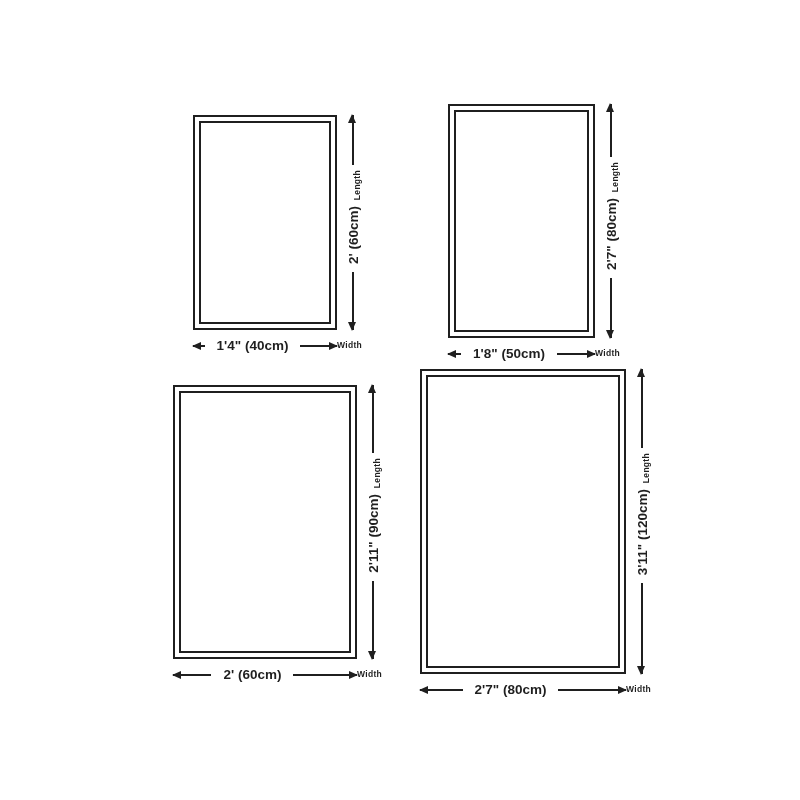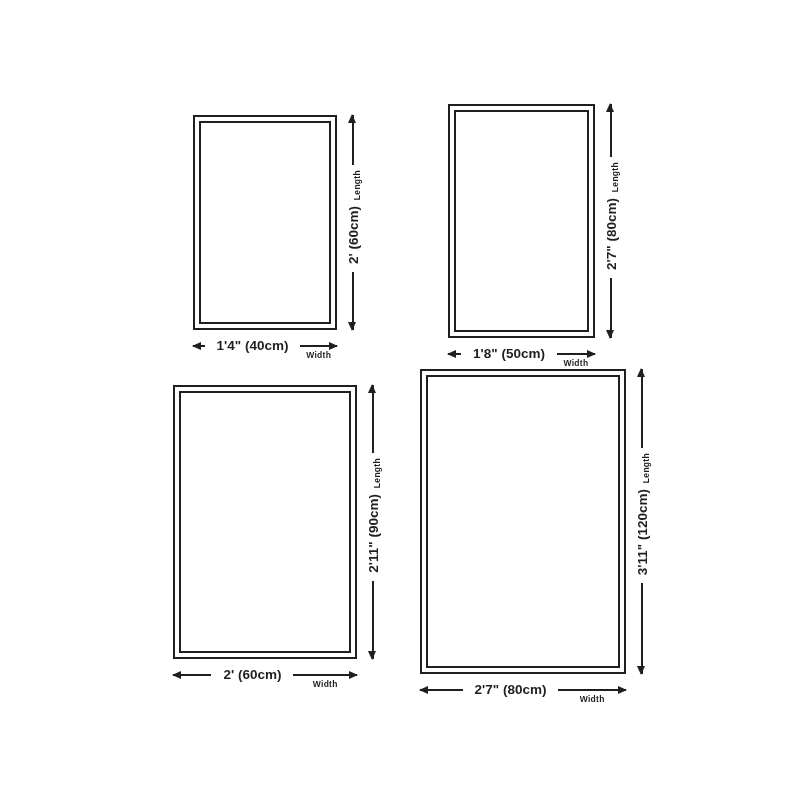--- a/index.html
+++ b/index.html
@@ -67,21 +67,21 @@
     content: ""; position: absolute; right: -1px; top: -3.5px;
     width: 0; height: 0;
     border-top: 4px solid transparent; border-bottom: 4px solid transparent;
     border-left: 9px solid var(--ink);
   }
   .h-val {
     flex: 0 0 auto; padding: 0 12px;
     font-size: 13.5px; font-weight: 700; line-height: 17px;
     color: var(--ink); white-space: nowrap;
   }
-  .right-col { flex: 1 1 auto; display: flex; flex-direction: column; align-items: center; }
+  .right-col { flex: 1 1 auto; display: flex; align-items: center; }
   .right-col .hseg { width: 100%; align-self: stretch; flex: 0 0 auto; }
   .w-label {
     font-size: 8.5px; font-weight: 700; letter-spacing: 0.3px;
     margin-top: 3px; color: var(--ink);
   }
 </style>
 </head>
 <body>
 
 <div id="canvas">

